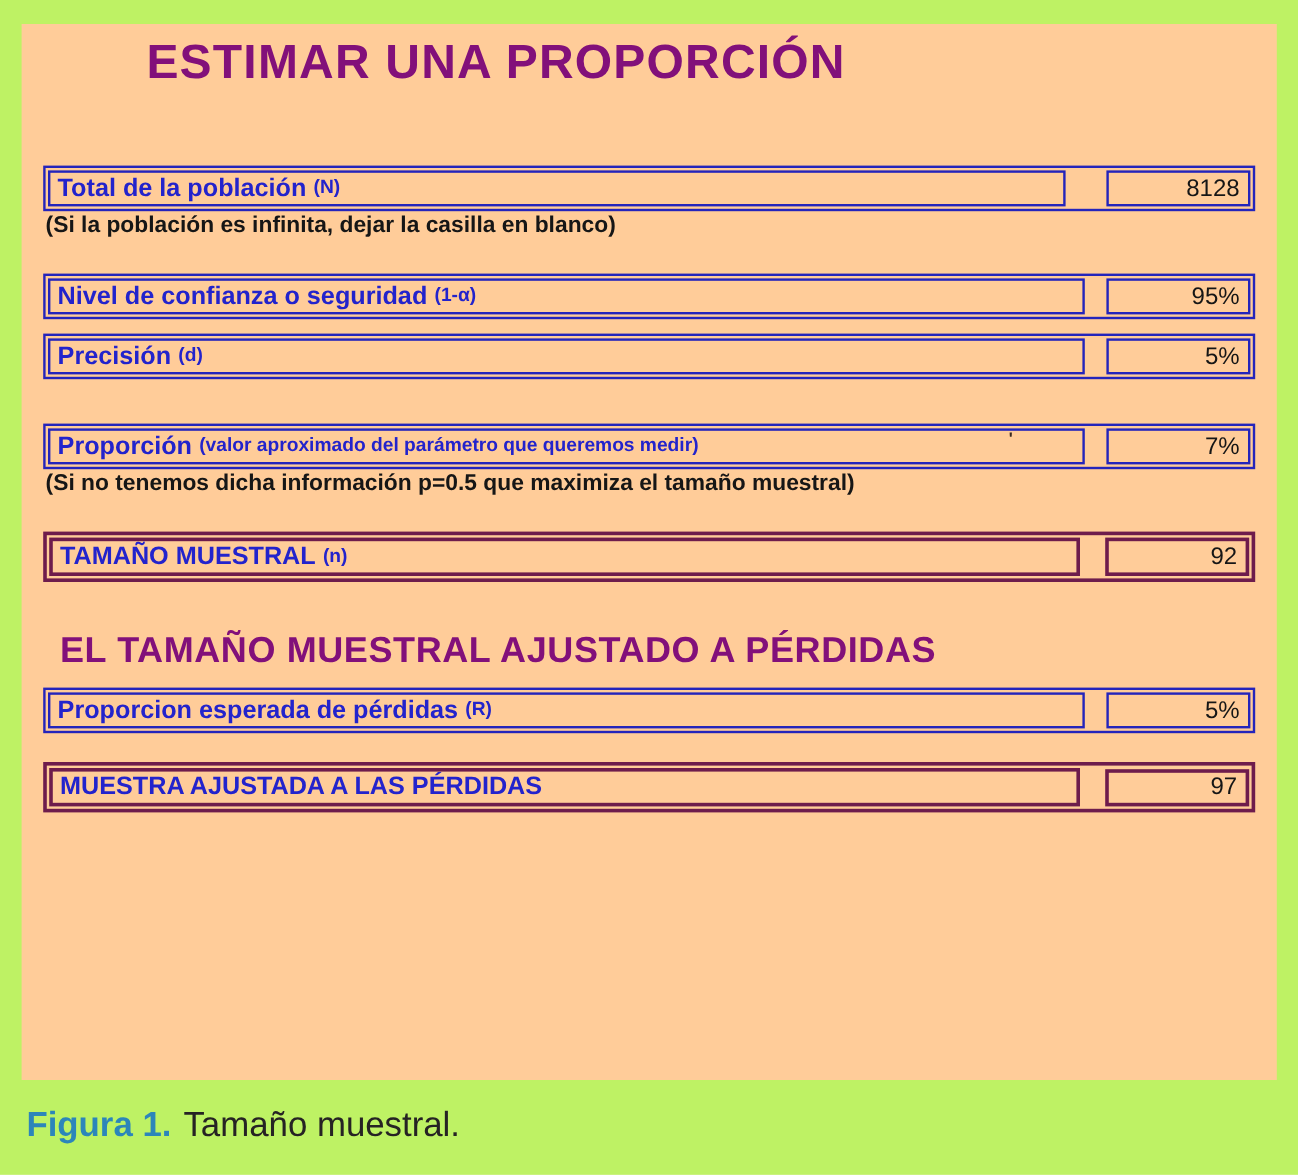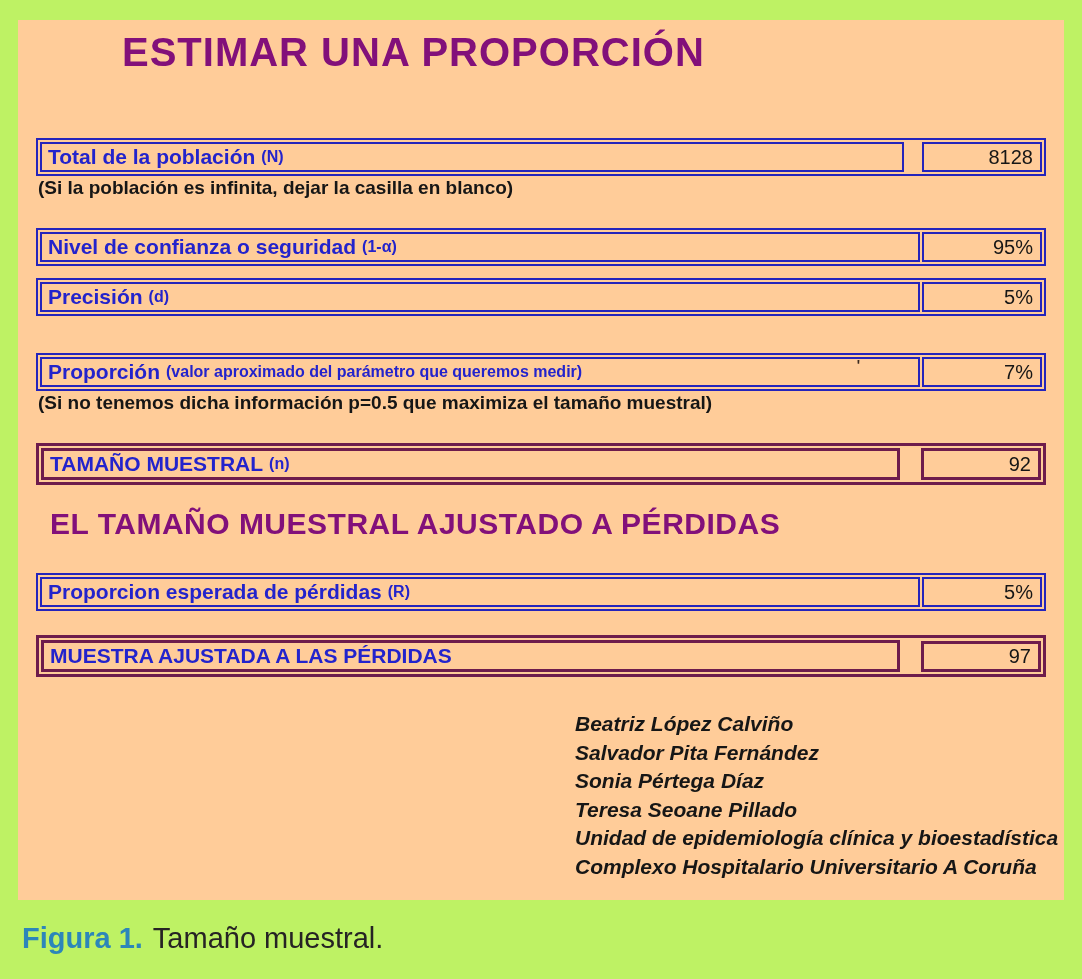--- a/index.html
+++ b/index.html
@@ -10,31 +10,31 @@
     --maroon:#6E1C4C;
     --value:#161616;
     --caption-blue:#2C86BA;
   }
   *{margin:0;padding:0;box-sizing:border-box;}
   body{background:#ffffff;font-family:"Liberation Sans",sans-serif;}
   .stage{position:relative;width:1082px;height:979px;background:#bef264;overflow:hidden;}
   .panel{position:absolute;left:18px;top:20px;width:1046px;height:880px;background:var(--peach);}
   .main-title{position:absolute;left:104px;top:10px;font-size:40px;font-weight:bold;
     color:var(--purple);letter-spacing:1px;white-space:nowrap;}
-  .section-title{position:absolute;left:32px;top:487px;font-size:30px;font-weight:bold;
+  .section-title{position:absolute;left:32px;top:506px;font-size:30px;font-weight:bold;
     color:var(--purple);letter-spacing:0.5px;white-space:nowrap;}
 
   .row{position:absolute;left:18px;width:1010px;display:flex;background:var(--peach);
     border:2px solid var(--border-blue);padding:2px;}
   .row .cell{border:2px solid var(--border-blue);background:var(--peach);}
   .row.maroon{border:3px solid var(--maroon);}
   .row.maroon .cell{border:3px solid var(--maroon);}
   .label-cell{flex:1;display:flex;align-items:center;padding:1px 6px;position:relative;
     white-space:nowrap;overflow:hidden;}
-  .value-cell{width:120px;margin-left:2px;display:flex;align-items:center;justify-content:flex-end;
+  .value-cell{width:120px;margin-left:18px;display:flex;align-items:center;justify-content:flex-end;
     padding:1px 7px;font-size:20px;color:var(--value);}
   .row.maroon .value-cell{margin-left:21px;}
   .lbl{font-size:21px;font-weight:bold;color:var(--blue);}
   .lbl-suffix{font-size:16px;font-weight:bold;color:var(--blue);margin-left:6px;}
   .stray-mark{position:absolute;right:58px;top:-2px;font-size:14px;font-weight:bold;color:#3a2a20;}
 
   .row-1{top:118px;gap:16px;}
   .row-2{top:208px;}
   .row-3{top:258px;}
   .row-4{top:333px;text-align:center;}
@@ -128,26 +128,18 @@
 
     <div class="row maroon row-7">
       <div class="cell label-cell">
         <span class="lbl">MUESTRA AJUSTADA A LAS PÉRDIDAS</span>
       </div>
       <div class="cell value-cell">
         <span>97</span>
       </div>
     </div>
 
-    <div class="credits">
-      <div>Beatriz López Calviño</div>
-      <div>Salvador Pita Fernández</div>
-      <div>Sonia Pértega Díaz</div>
-      <div>Teresa Seoane Pillado</div>
-      <div>Unidad de epidemiología clínica y bioestadística</div>
-      <div>Complexo Hospitalario Universitario A Coruña</div>
-    </div>
   </div>
 
   <div class="figure-caption">
     <span class="cap-label">Figura 1.</span><span class="cap-text">Tamaño muestral.</span>
   </div>
 </div>
 
 </body></html>

